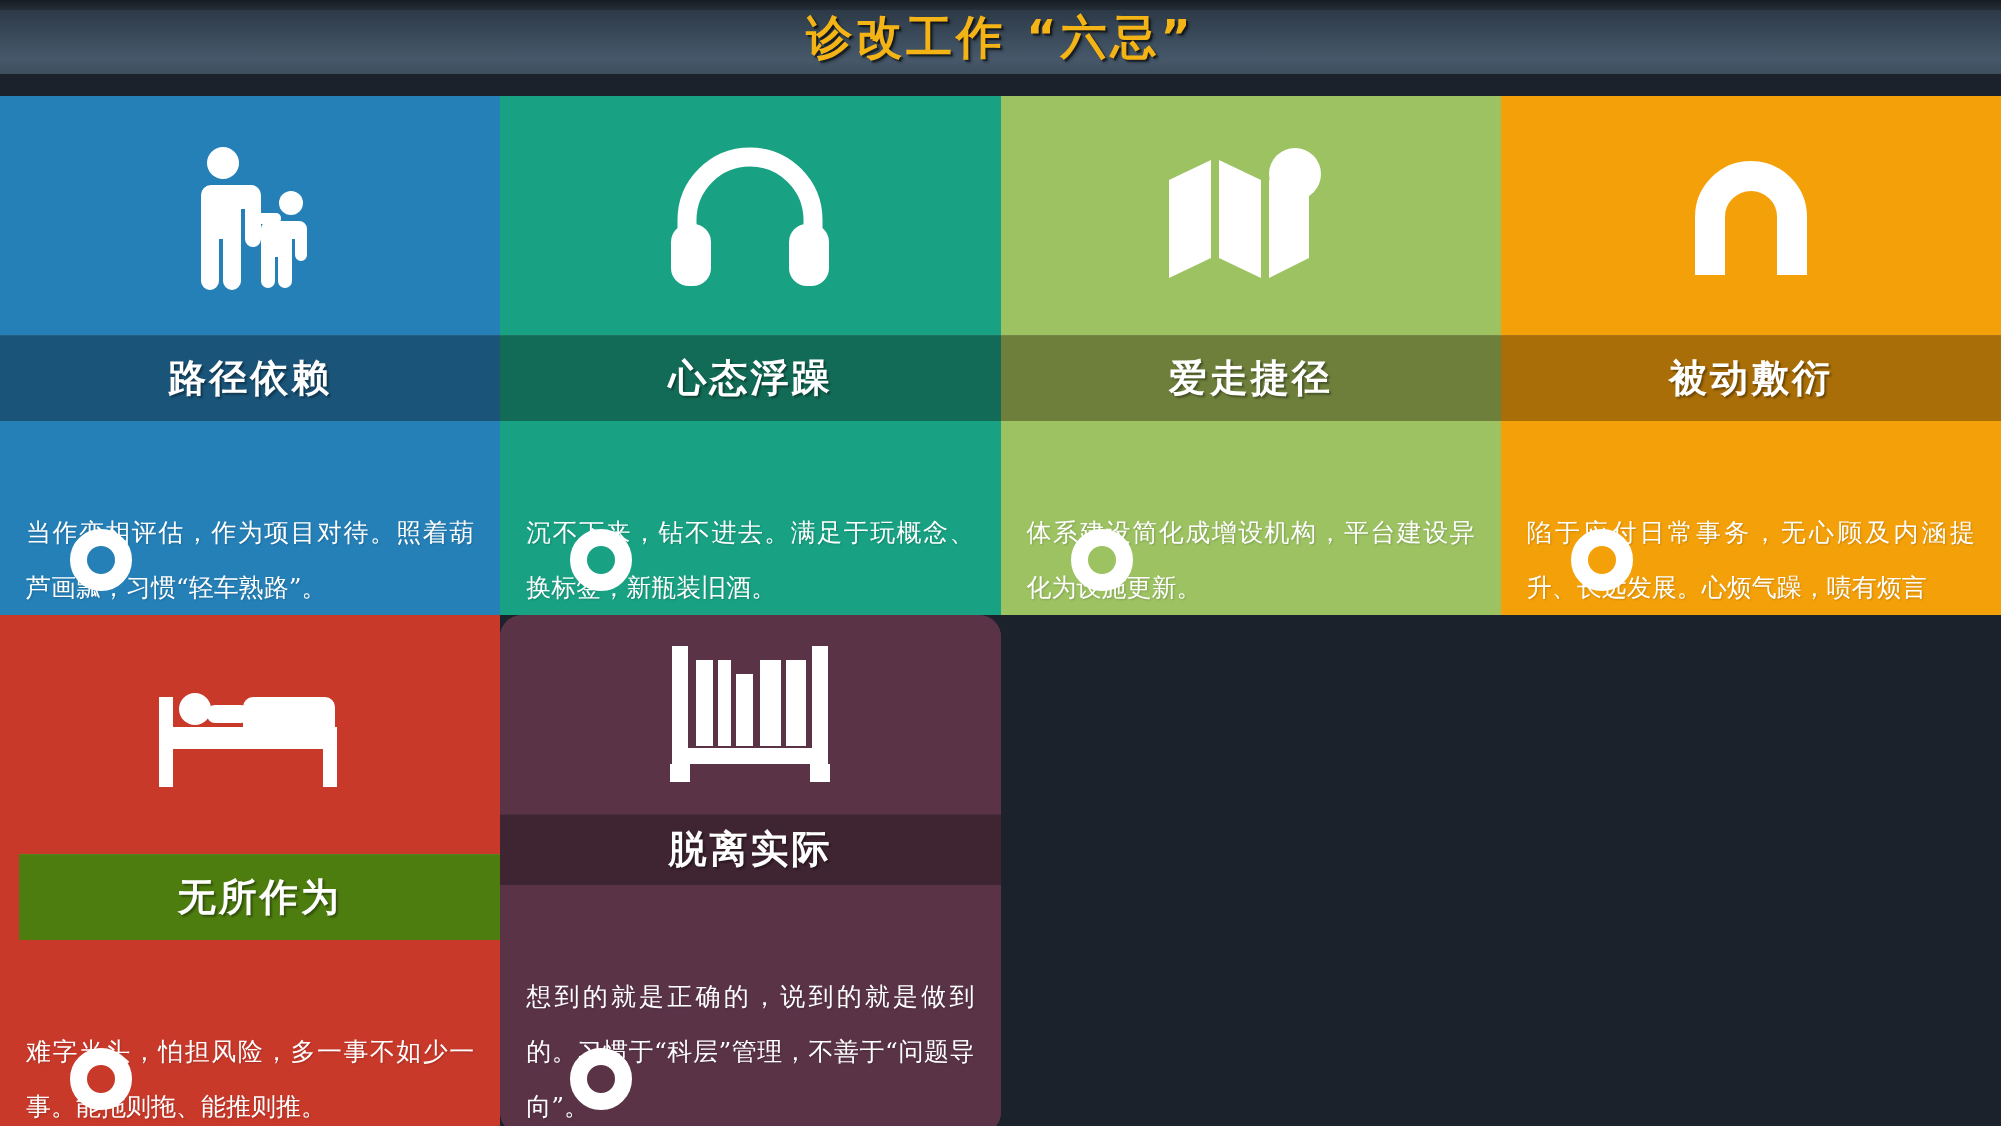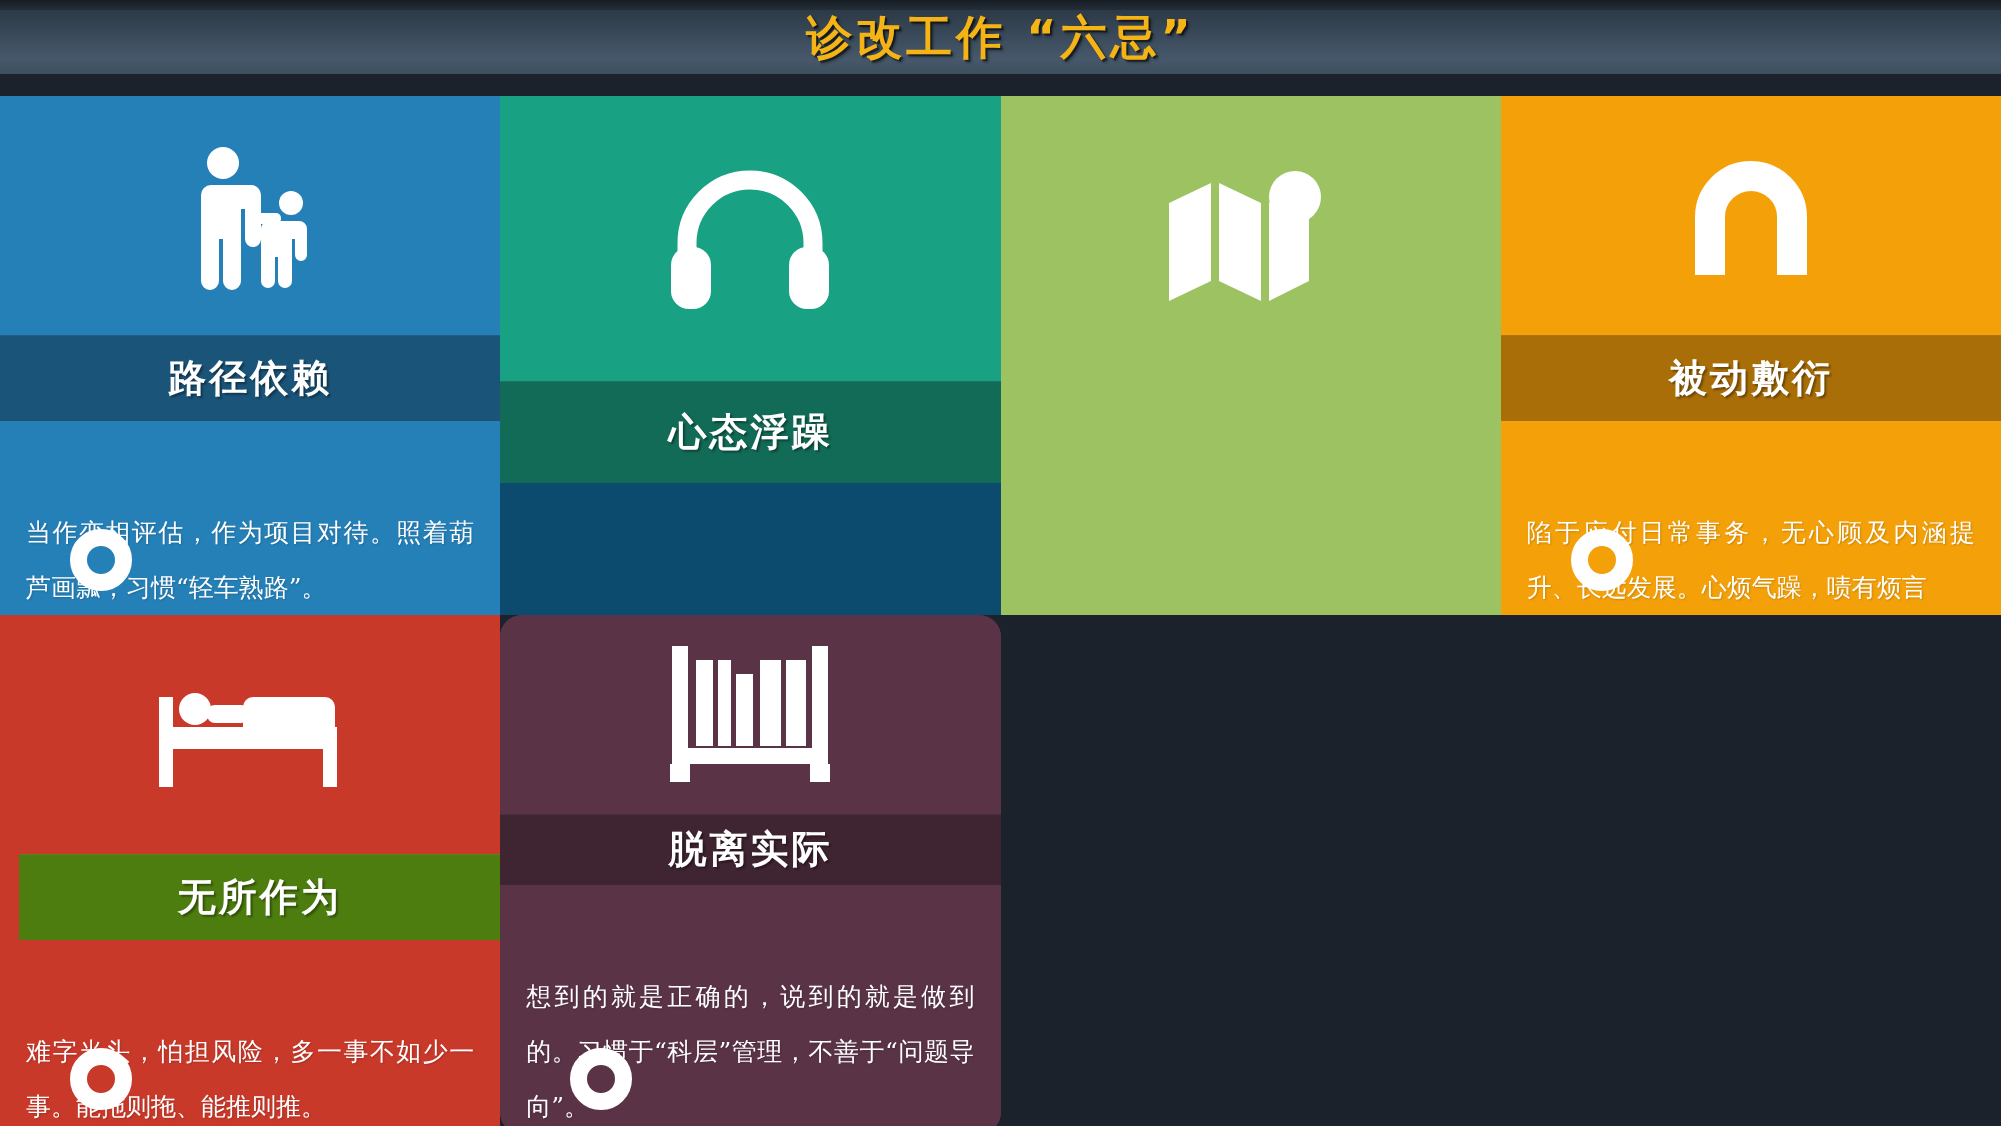--- a/index.html
+++ b/index.html
@@ -110,33 +110,44 @@
         <svg width="170" height="140" viewBox="0 0 170 140" fill="none">
           <path d="M22 92 V74 a63 63 0 0 1 126 0 V92" stroke="#ffffff" stroke-width="19" stroke-linecap="round"></path>
           <rect x="6" y="78" width="40" height="62" rx="18" fill="#ffffff"></rect>
           <rect x="124" y="78" width="40" height="62" rx="18" fill="#ffffff"></rect>
         </svg>
       </span>
     </div>
     <div class="label-band" style="background: rgb(18, 107, 86);">
       <span class="label-text">心态浮躁</span>
     </div>
+    <div class="body-zone" style="background: rgb(24, 162, 131);">
+      <p class="body-text">沉不下来，钻不进去。满足于玩概念、换标签，新瓶装旧酒。</p>
+      <div class="ring"></div>
+    </div>
   </div>
 
   <div class="col" style="background: rgb(156, 194, 98);">
     <div class="icon-zone" style="background: rgb(156, 194, 98);">
       <span>
         <svg width="175" height="140" viewBox="0 0 175 140" fill="#ffffff">
           <path d="M6 34 L48 14 L48 112 L6 132 Z"></path>
           <path d="M56 14 L98 34 L98 132 L56 112 Z"></path>
           <path d="M106 34 L146 14 L146 112 L106 132 Z"></path>
           <circle cx="132" cy="28" r="26" fill="#ffffff"></circle>
           <path d="M132 70 L116 40 L148 40 Z" fill="#ffffff"></path>
         </svg>
       </span>
+    </div>
+    <div class="label-band" style="background: rgb(109, 127, 59);">
+      <span class="label-text">爱走捷径</span>
+    </div>
+    <div class="body-zone" style="background: rgb(156, 194, 98);">
+      <p class="body-text">体系建设简化成增设机构，平台建设异化为设施更新。</p>
+      <div class="ring"></div>
     </div>
   </div>
 
   <div class="col" style="background: rgb(244, 160, 9);">
     <div class="icon-zone" style="background: rgb(244, 160, 9);">
       <span>
         <svg width="150" height="150" viewBox="0 0 150 150" fill="none">
           <path d="M34 132 V76 a41 41 0 0 1 82 0 V132" stroke="#ffffff" stroke-width="30" stroke-linecap="butt"></path>
           <rect x="19" y="108" width="30" height="26" fill="#ffffff"></rect>
           <rect x="101" y="108" width="30" height="26" fill="#ffffff"></rect>

